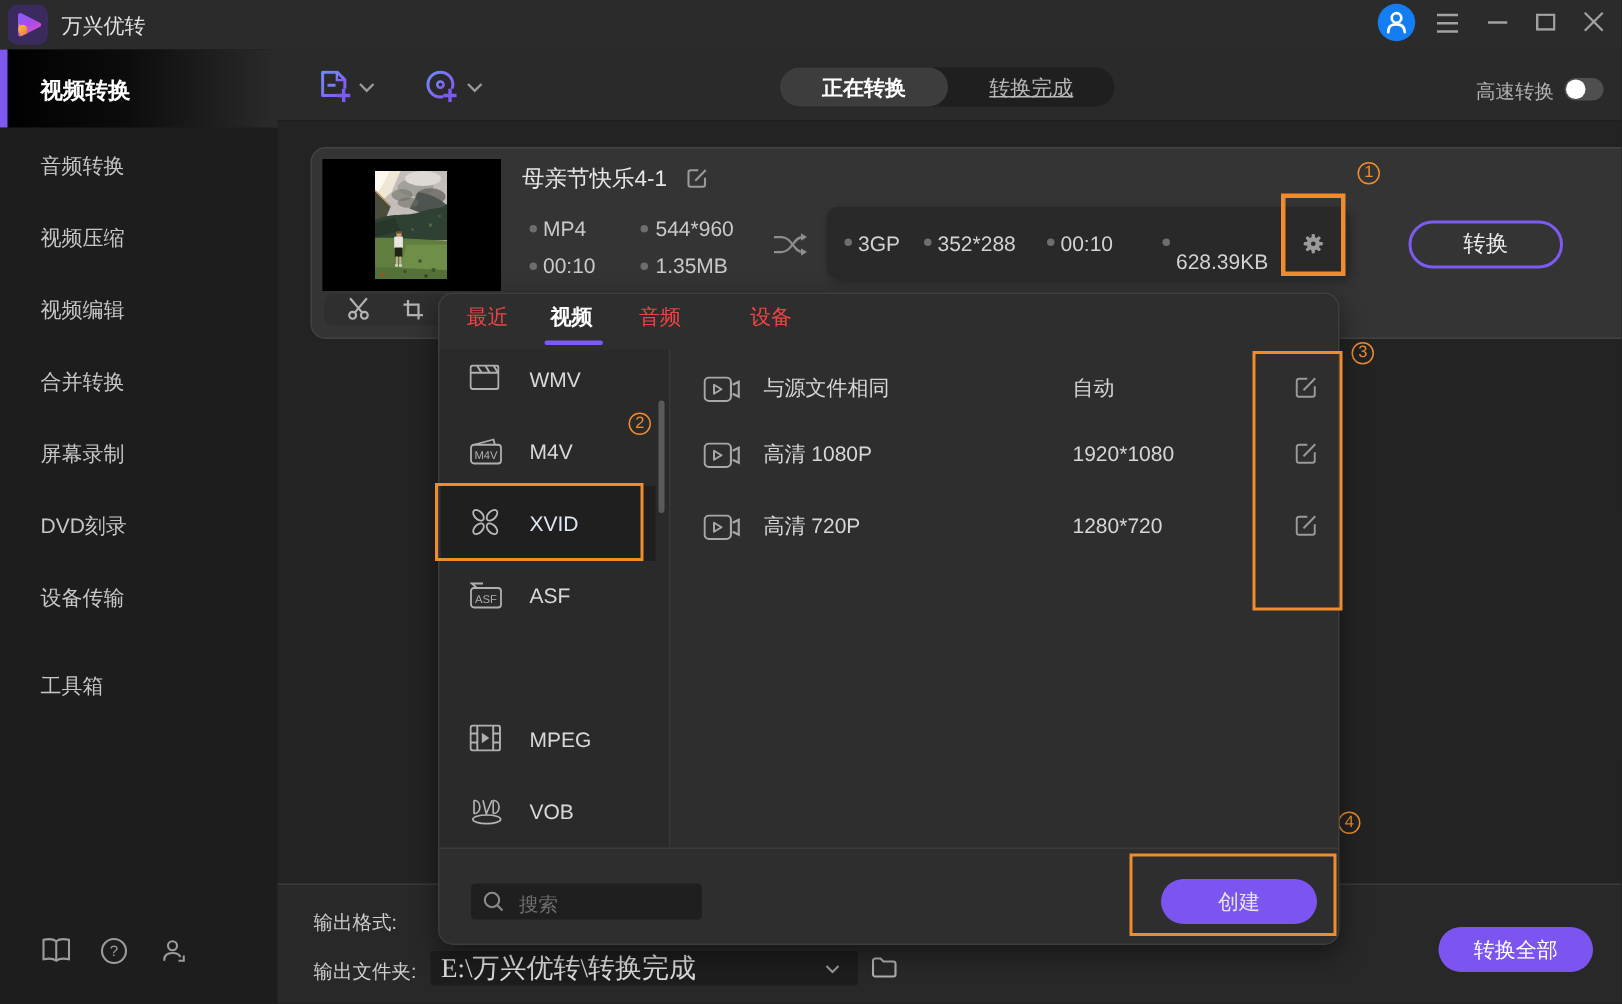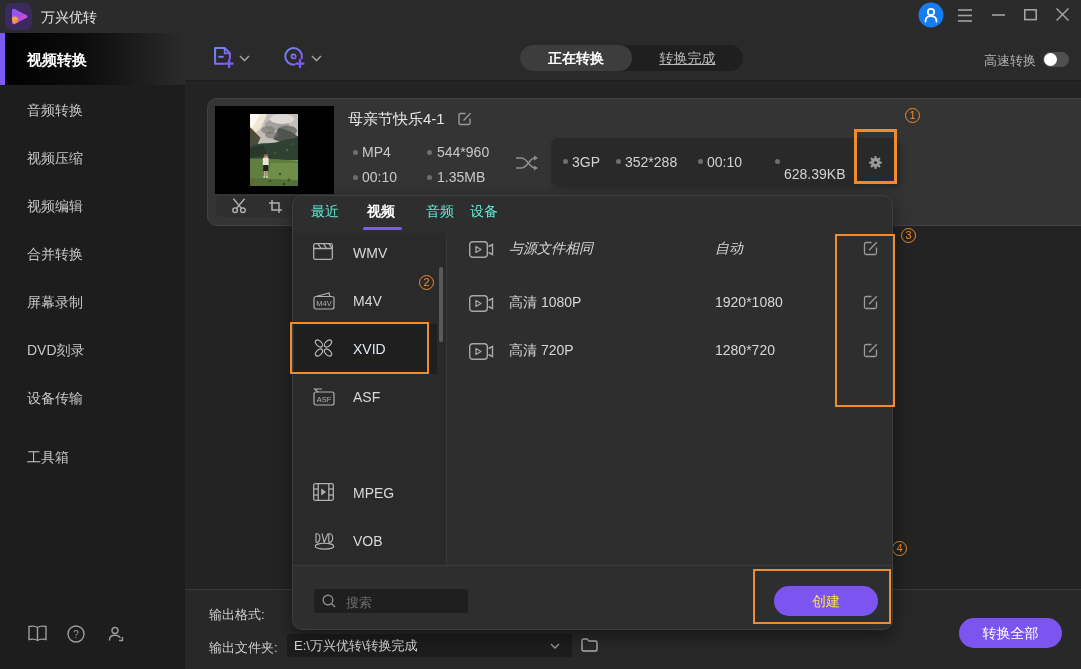--- a/index.html
+++ b/index.html
@@ -39,46 +39,46 @@
 .tmeta { position:absolute; font-size:14px; color:#d2d2d2; top:16px; }
 .tdot { position:absolute; width:5px; height:5px; border-radius:50%; background:#6e6e6e; top:21px; }
 #gearbox { position:absolute; left:646px; top:30px; width:43px; height:55px; border:3px solid #ef8c2d; }
 #convbtn { position:absolute; left:731px; top:48px; width:103px; height:32px; border:2px solid #7d5af2; border-radius:17px;
   text-align:center; line-height:28px; font-size:15px; color:#ececec; }
 
 #footer { left:185px; top:589px; width:896px; height:80px; background:#282828;
   border-top:1px solid #3a3a3a; }
 .flabel { position:absolute; left:24px; font-size:13px; color:#cccccc; }
 #pathbox { position:absolute; left:102px; top:44px; width:285px; height:23px; background:#1d1d1d; border-radius:2px;
-  font-size:13px; color:#dadada; line-height:23px; padding-left:7px; }
+  font-size:18px; color:#dadada; line-height:23px; padding-left:7px;font-family:Liberation Serif, serif; }
 #allbtn { position:absolute; left:774px; top:28px; width:103px; height:30px; background:#7c55f0; border-radius:15px;
   text-align:center; line-height:30px; font-size:14px; color:#fff; }
 
 #panel { left:292px; top:195px; width:601px; height:435px; background:#2e2e2e;
   border:1px solid #3d3d3d; border-radius:10px; box-shadow:0 6px 18px rgba(0,0,0,.45); overflow:hidden; }
-.ptab { position:absolute; top:7px; font-size:14px; color:#5eead4; }
+.ptab { position:absolute; top:7px; font-size:14px; color:#ef4444; }
 #ptabactive { font-weight:bold; color:#fff; }
 #punderline { position:absolute; left:70px; top:31px; width:39px; height:3px; background:#7d5af2; border-radius:2px; }
 #pleft { position:absolute; left:0px; top:37px; width:154px; height:332px; background:#2a2a2a; border-right:1px solid #383838; }
 .fitem { position:absolute; left:0; width:154px; height:48px; }
 .fitem .nm { position:absolute; left:60px; top:16px; font-size:14px; color:#d8d8d8; }
 .fitem svg { position:absolute; left:20px; top:14px; }
 #xvidbg { position:absolute; left:1px; top:128px; width:143px; height:50px; background:#1f1f1f; }
 #xvidnm { position:absolute; left:60px; top:145px; font-size:14px; color:#dfe7f5; }
 #scrollbar { position:absolute; left:146px; top:71px; width:4px; height:75px; background:#5a5a5a; border-radius:2px; }
 .ritem { position:absolute; left:154px; width:447px; height:48px; }
 .ritem svg.cam { position:absolute; left:22px; top:17px; }
 .ritem .nm { position:absolute; left:62px; top:16px; font-size:14px; color:#d6d6d6; }
 .ritem .val { position:absolute; left:268px; top:16px; font-size:14px; color:#d6d6d6; }
 .ritem svg.ed { position:absolute; left:415px; top:16px; }
 #psearchrow { position:absolute; left:0; top:369px; width:601px; height:66px; border-top:1px solid #3a3a3a; }
 #searchbox { position:absolute; left:21px; top:393px; width:154px; height:24px; background:#1f1f1f; border-radius:3px; }
 #searchbox span { position:absolute; left:32px; top:5px; font-size:13px; color:#6f6f6f; }
 #createbtn { position:absolute; left:481px; top:390px; width:104px; height:30px; background:#7c55f0; border-radius:15px;
-  text-align:center; line-height:30px; font-size:14px; color:#fde047; }
+  text-align:center; line-height:30px; font-size:14px; color:#e5e5e5; }
 #orect4 { position:absolute; left:460px; top:373px; width:138px; height:55px; border:2px solid #ef8c2d; }
 #xvidbox { left:290px; top:322px; width:139px; height:52px; border:2px solid #ef8c2d; }
 #orect3 { left:835px; top:234px; width:60px; height:173px; border:2px solid #ef8c2d; }
 
 .circnum { position:absolute; width:15px; height:15px; border:1.5px solid #ef8c2d; border-radius:50%;
   color:#ef8c2d; font-size:11px; text-align:center; line-height:12.5px; }
 </style>
 </head>
 <body>
 <div id="stage">
@@ -330,31 +330,32 @@
           <rect x="14.6" y="8.5" width="4" height="3" rx="1.2"></rect>
           <rect x="8.5" y="1.4" width="3" height="4" rx="1.2" transform="rotate(45 10 10)"></rect>
           <rect x="8.5" y="14.6" width="3" height="4" rx="1.2" transform="rotate(45 10 10)"></rect>
           <rect x="1.4" y="8.5" width="4" height="3" rx="1.2" transform="rotate(45 10 10)"></rect>
           <rect x="14.6" y="8.5" width="4" height="3" rx="1.2" transform="rotate(45 10 10)"></rect>
         </g>
       </g>
       <circle cx="10" cy="10" r="2.1" fill="#2a2a2a"></circle>
     </svg>
     <div id="gearbox"></div>
+    <div id="convbtn">转换</div>
   </div>
 
   <div class="circnum" style="left:905px; top:108px;">1</div>
   <div class="circnum" style="left:901px; top:228px;">3</div>
   <div class="circnum" style="left:892px; top:541px;">4</div>
 
   <div id="panel" class="abs">
     <div class="ptab" style="left:18px;">最近</div>
     <div class="ptab" id="ptabactive" style="left:74px;">视频</div>
     <div class="ptab" style="left:133px;">音频</div>
-    <div class="ptab" style="left:177px;">设备</div>
+    <div class="ptab" style="left:207px;">设备</div>
     <div id="punderline"></div>
     <div id="pleft"></div>
     <div id="xvidbg"></div>
     <div class="fitem" style="top:33px;">
       <svg width="20" height="17" viewBox="0 0 20 17">
         <g fill="none" stroke="#b0b0b0" stroke-width="1.3">
           <rect x="0.7" y="0.7" width="18.6" height="15.6" rx="1.5"></rect>
           <line x1="0.7" y1="5.5" x2="19.3" y2="5.5"></line>
           <line x1="5" y1="0.7" x2="8" y2="5.5"></line>
             <line x1="10.5" y1="0.7" x2="13.5" y2="5.5"></line>
@@ -411,21 +412,21 @@
           <line x1="15.8" y1="0.7" x2="15.8" y2="17.3"></line>
           <line x1="0.7" y1="6" x2="5.2" y2="6"></line>
             <line x1="0.7" y1="12" x2="5.2" y2="12"></line>
           <line x1="15.8" y1="6" x2="20.3" y2="6"></line>
             <line x1="15.8" y1="12" x2="20.3" y2="12"></line>
         </g>
         <path d="M8.2 5.5 L13.2 9 L8.2 12.5 Z" fill="#b0b0b0"></path>
       </svg>
       <div class="nm">MPEG</div>
     </div>
-    <div class="ritem" style="top:28px;font-style:italic;">
+    <div class="ritem" style="top:38px;">
       <svg class="cam" width="25" height="17" viewBox="0 0 25 17">
           <use href="#camicon"></use>
         </svg>
       <div class="nm">与源文件相同</div>
       <div class="val">自动</div>
       <svg class="ed" width="17" height="17" viewBox="0 0 17 17">
           <use href="#edicon"></use>
         </svg>
     </div>
     <div class="ritem" style="top:82px;">

